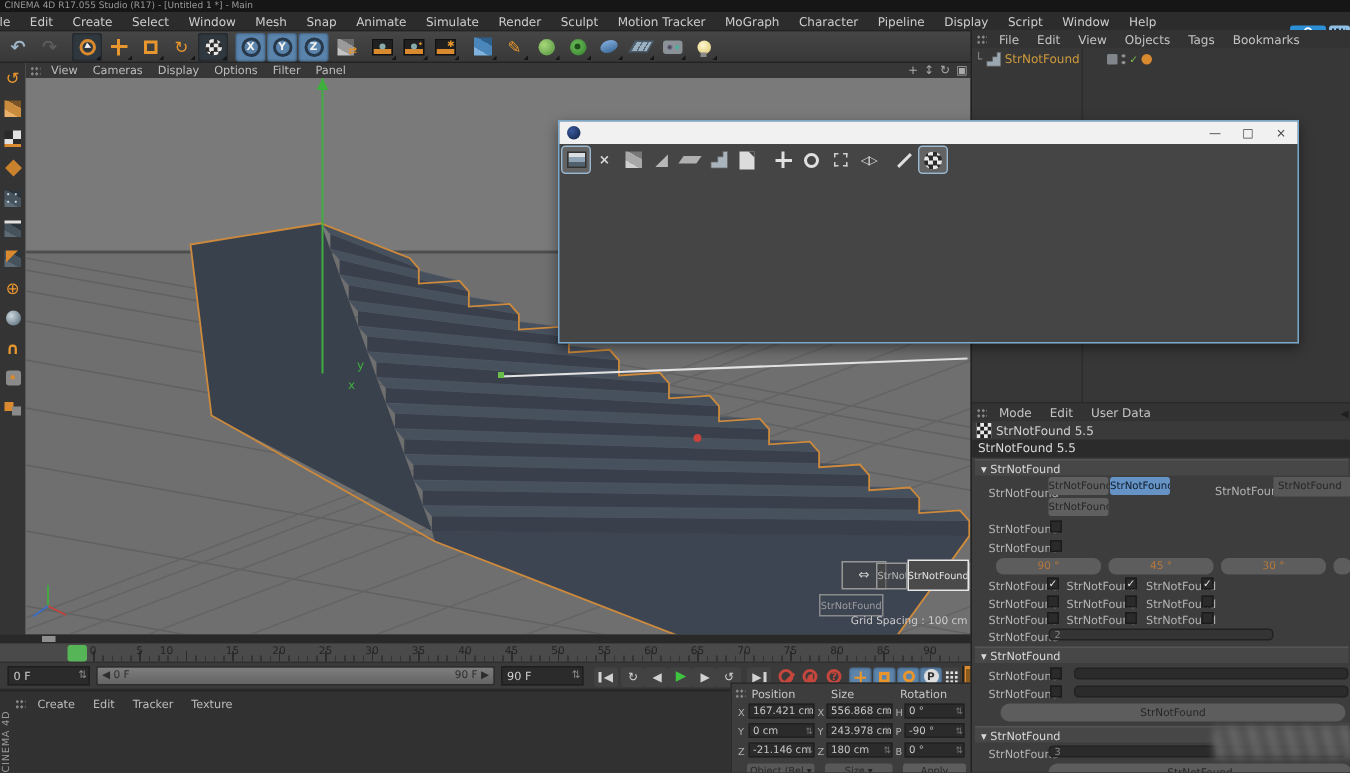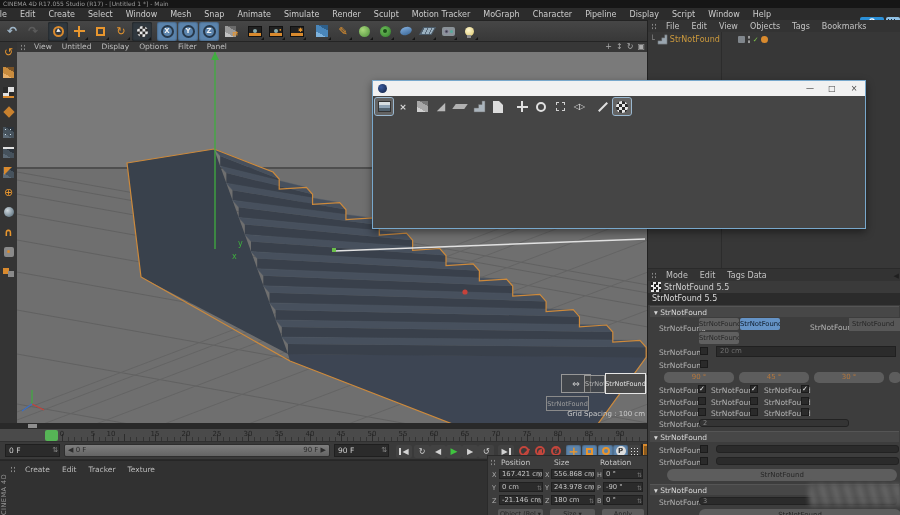--- a/index.html
+++ b/index.html
@@ -336,21 +336,21 @@
         <span class="lockp"></span>
       </div>
     <div class="pico pair"></div>
   </div>
 
   <div class="a viewport">
     <div class="a vp-menubar">
       <span class="grip"></span>
       <div id="vp-menu" style="display:flex;">
           <span class="mi">View</span>
-          <span class="mi">Untitled</span>
+          <span class="mi">Cameras</span>
           <span class="mi">Display</span>
           <span class="mi">Options</span>
           <span class="mi">Filter</span>
           <span class="mi">Panel</span>
         </div>
       <div class="vp-ctrl">
         <span>+</span>
         <span>↕</span>
         <span>↻</span>
         <span>▣</span>
@@ -652,41 +652,40 @@
         <span class="om-dots"></span>
         <span class="om-check">✓</span>
         <span class="om-tag"></span>
       </div>
     </div>
     <div class="rp-bar" style="top:248px;height:13px;border-top:1px solid #2a2a2a;">
       <span class="grip"></span>
       <div id="am-menu" style="display:flex;">
           <span class="mi">Mode</span>
           <span class="mi">Edit</span>
-          <span class="mi">Tags Data</span>
+          <span class="mi">User Data</span>
         </div>
       <span class="collapse">◀</span>
     </div>
     <div class="am-objrow">
       <span class="am-checker"></span>
       <span style="font-size:8px;">StrNotFound 5.5</span>
     </div>
     <div class="am-title">StrNotFound 5.5</div>
 
     <div class="ghead" style="top:286px;"><span>▾</span> <span>StrNotFound</span></div>
     <span class="alabel" style="left:11px;top:304px;">StrNotFound</span>
     <div class="abtn" style="left:51px;top:298px;width:40px;">StrNotFound</div>
     <div class="abtn blue" style="left:92px;top:298px;width:40px;">StrNotFound</div>
     <div class="abtn" style="left:51px;top:312px;width:40px;">StrNotFound</div>
     <span class="alabel" style="left:162px;top:303px;">StrNotFound</span>
     <div class="adrop" style="left:201px;top:298px;width:52px;">StrNotFound</div>
 
     <span class="alabel" style="left:11px;top:328px;">StrNotFound</span>
     <span class="achk" style="left:52px;top:327px;"></span>
-    <div class="afield dis" style="left:68px;top:326px;width:180px;">20 cm</div>
 
     <span class="alabel" style="left:11px;top:341px;">StrNotFound</span>
     <span class="achk" style="left:52px;top:340px;"></span>
 
     <div id="angle-row">
         <div class="rbtn" style="left: 16px; top: 352px; width: 70px;">90 °</div>
         <div class="rbtn" style="left: 91px; top: 352px; width: 70px;">45 °</div>
         <div class="rbtn" style="left: 166px; top: 352px; width: 70px;">30 °</div>
       </div>
     <div class="rbtn" style="left:241px;top:352px;width:12px;"></div>

